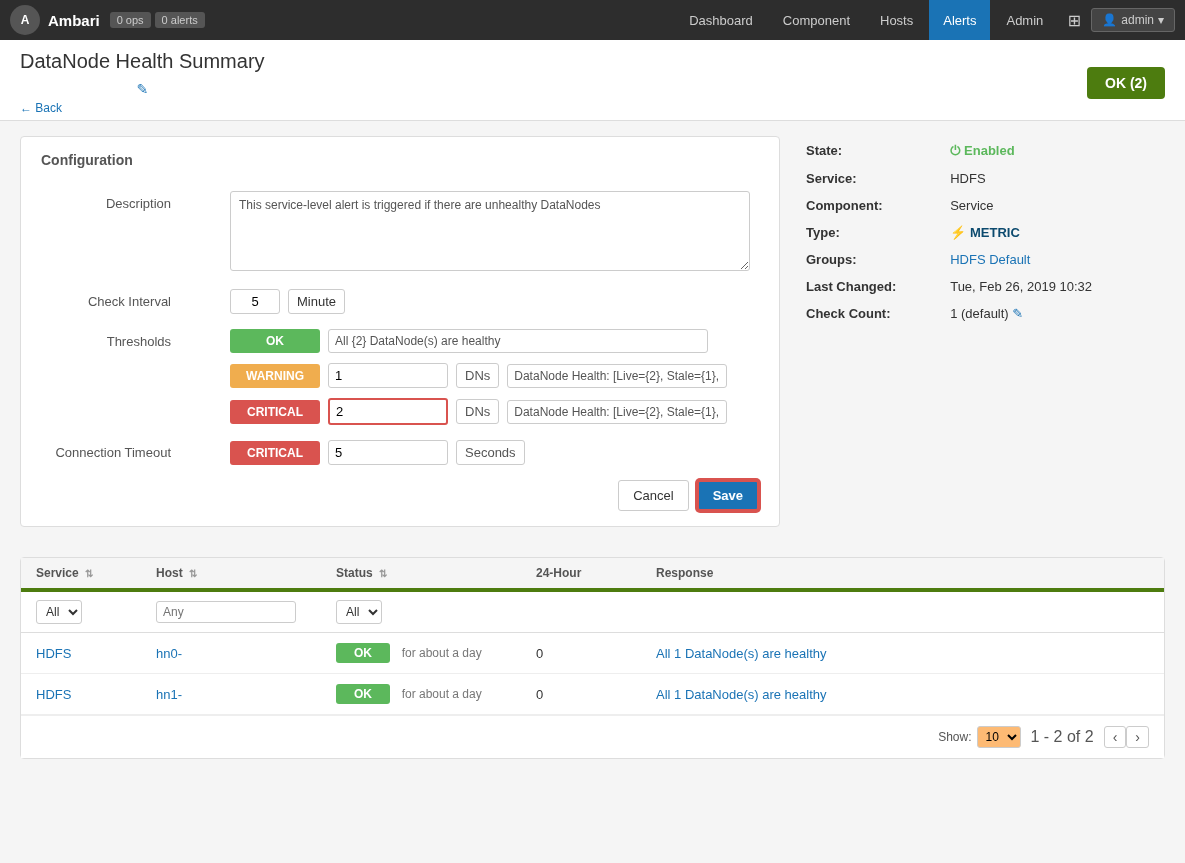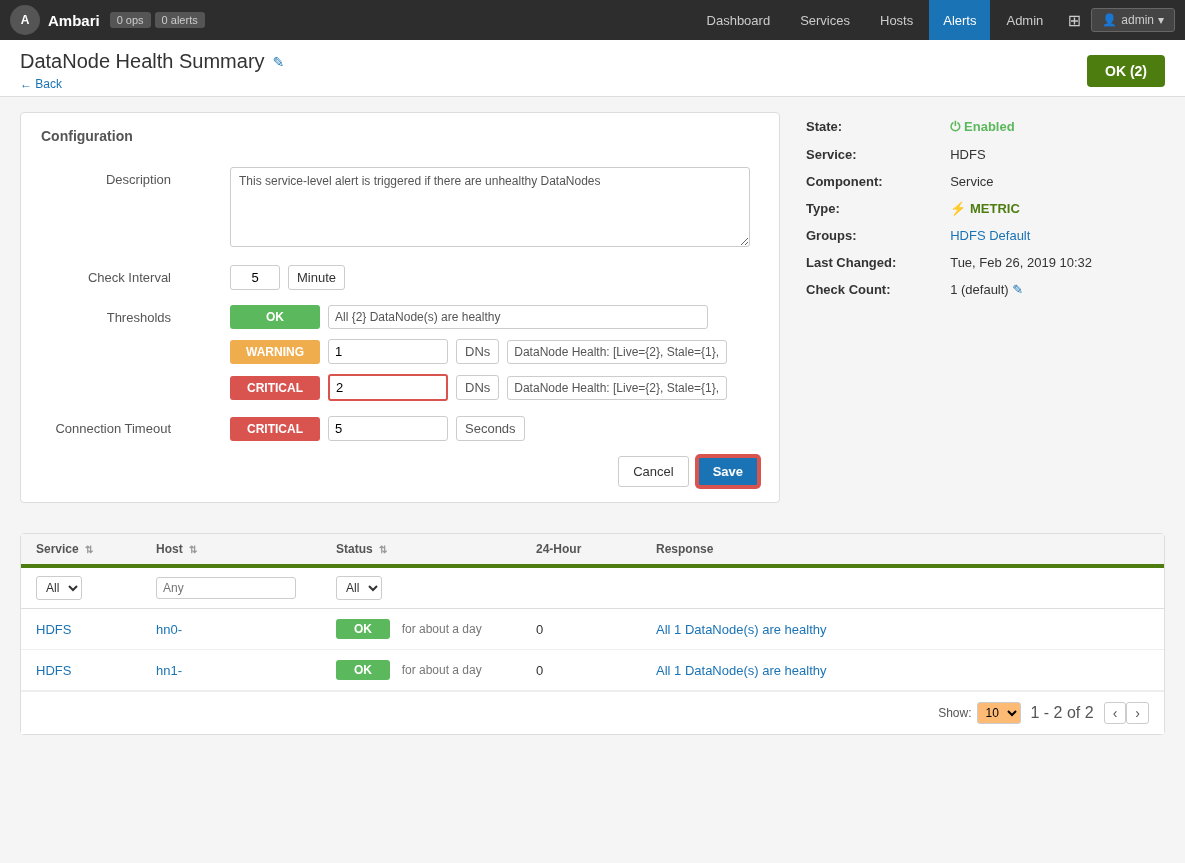--- a/index.html
+++ b/index.html
@@ -46,21 +46,21 @@
 
     
     .page-header {
       background: white; padding: 10px 20px 5px 20px;
       border-bottom: 1px solid #ddd;
       display: flex; align-items: flex-start; justify-content: space-between;
     }
     .page-title-area { display: flex; flex-direction: column; gap: 4px; }
     .page-title {
       font-size: 20px; font-weight: normal; color: #333;
-      display: flex; align-items: center; gap: 8px;
+      display: flex; align-items: center; gap: 8px; flex-direction: column;
     }
     .edit-icon { color: #1a73b5; font-size: 14px; cursor: pointer; }
     .back-link { color: #1a73b5; font-size: 12px; cursor: pointer; text-decoration: none; }
     .back-link::before { content: '← '; }
     .ok-badge {
       background: #4d7c0f; color: white;
       padding: 8px 18px; border-radius: 4px; font-size: 14px; font-weight: bold;
       cursor: pointer; white-space: nowrap; align-self: center;
     }
 
@@ -147,21 +147,21 @@
 
     
     .layout-two-col { display: flex; gap: 20px; }
     .config-section { flex: 0 0 760px; }
     .info-section { flex: 1; padding-top: 0; }
     .info-table { width: 100%; }
     .info-table tr td { padding: 5px 4px; vertical-align: top; }
     .info-label { font-weight: bold; color: #333; white-space: nowrap; padding-right: 8px; }
     .info-value { color: #333; }
     .info-value.enabled { color: #5cb85c; font-weight: bold; }
-    .info-value.metric { color: #4d7c0f; font-weight: bold; }
+    .info-value.metric { color: #0c4a6e; font-weight: bold; }
     .info-value.link { color: #1a73b5; }
 
     
     .table-section {
       background: white; border: 1px solid #ddd; border-radius: 4px;
       margin-top: 15px;
     }
     .table-header-row {
       display: flex; align-items: center;
       background: #f5f5f5; border-bottom: 4px solid #4d7c0f;
@@ -226,21 +226,21 @@
 
 <nav class="topnav">
   <div class="brand">
     <div class="brand-logo">A</div>
     <span>Ambari</span>
   </div>
   <span class="nav-badge">0 ops</span>
   <span class="nav-badge">0 alerts</span>
   <div class="nav-links">
     <a class="nav-link">Dashboard</a>
-    <a class="nav-link">Services</a>
+    <a class="nav-link">Component</a>
     <a class="nav-link">Hosts</a>
     <a class="nav-link active">Alerts</a>
     <a class="nav-link">Admin</a>
     <span class="nav-grid-icon">⊞</span>
     <button class="admin-btn">
       <span>👤</span>
       <span>admin</span>
       <span>▾</span>
     </button>
   </div>

